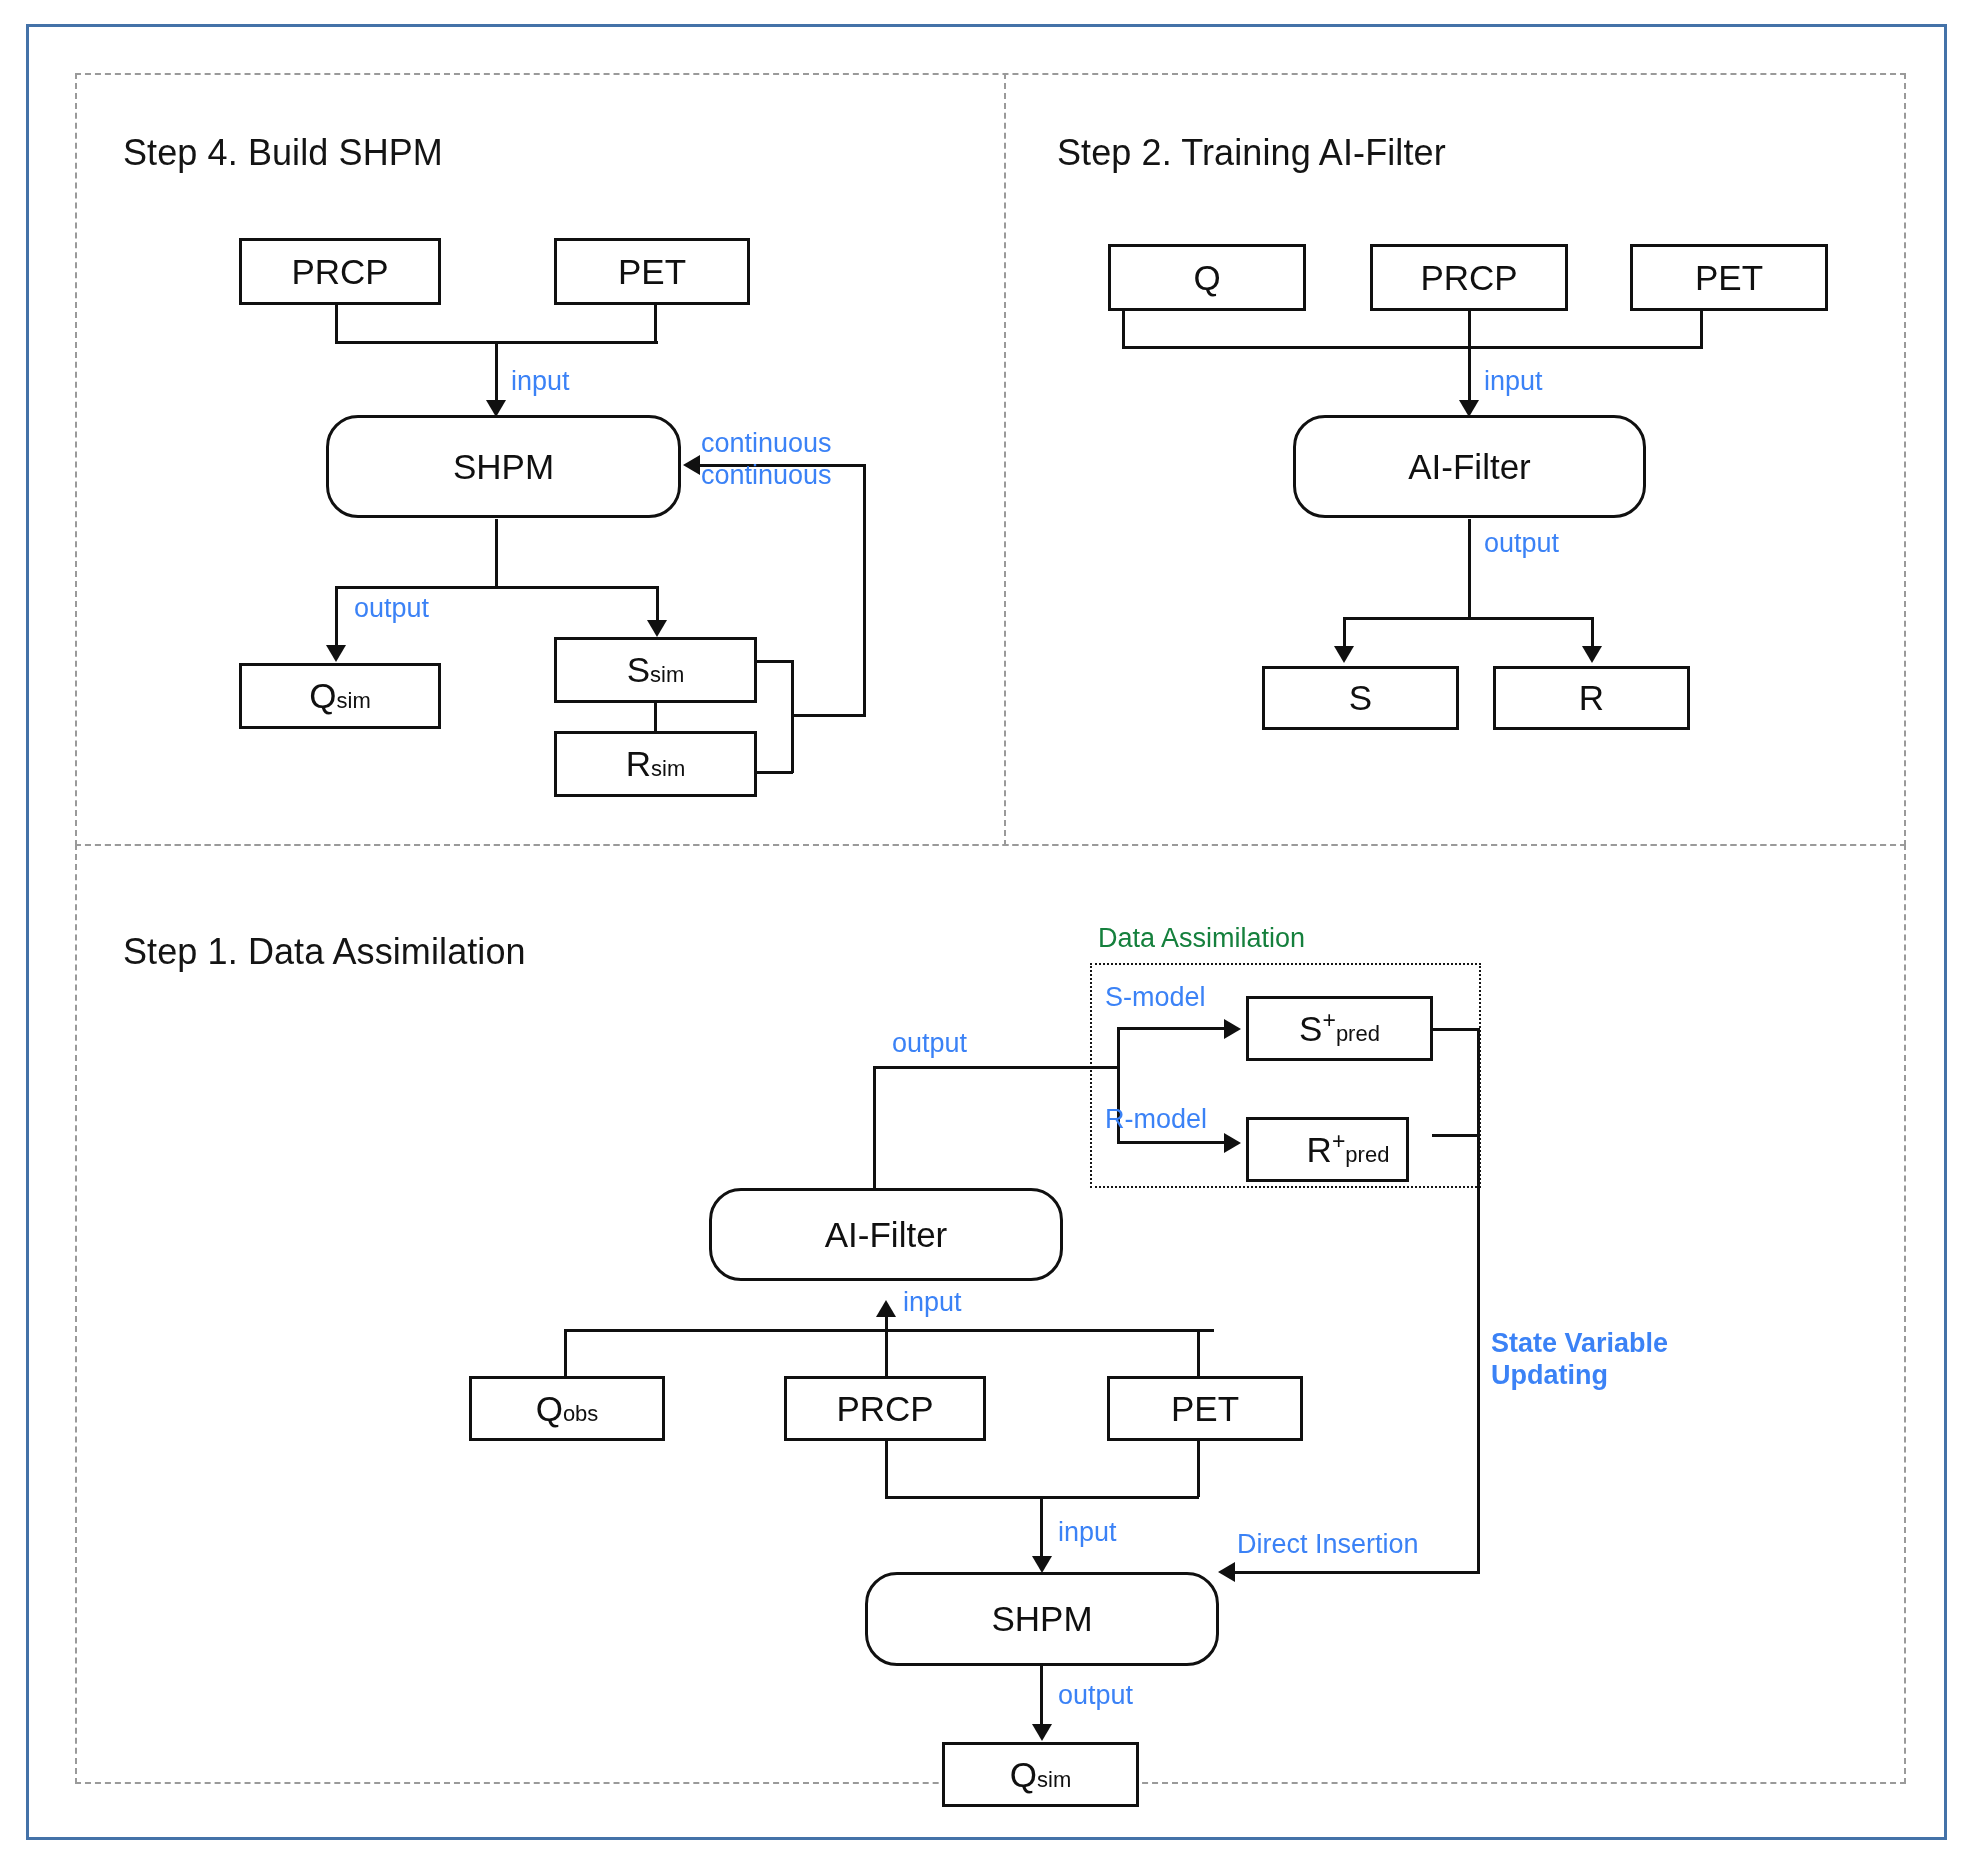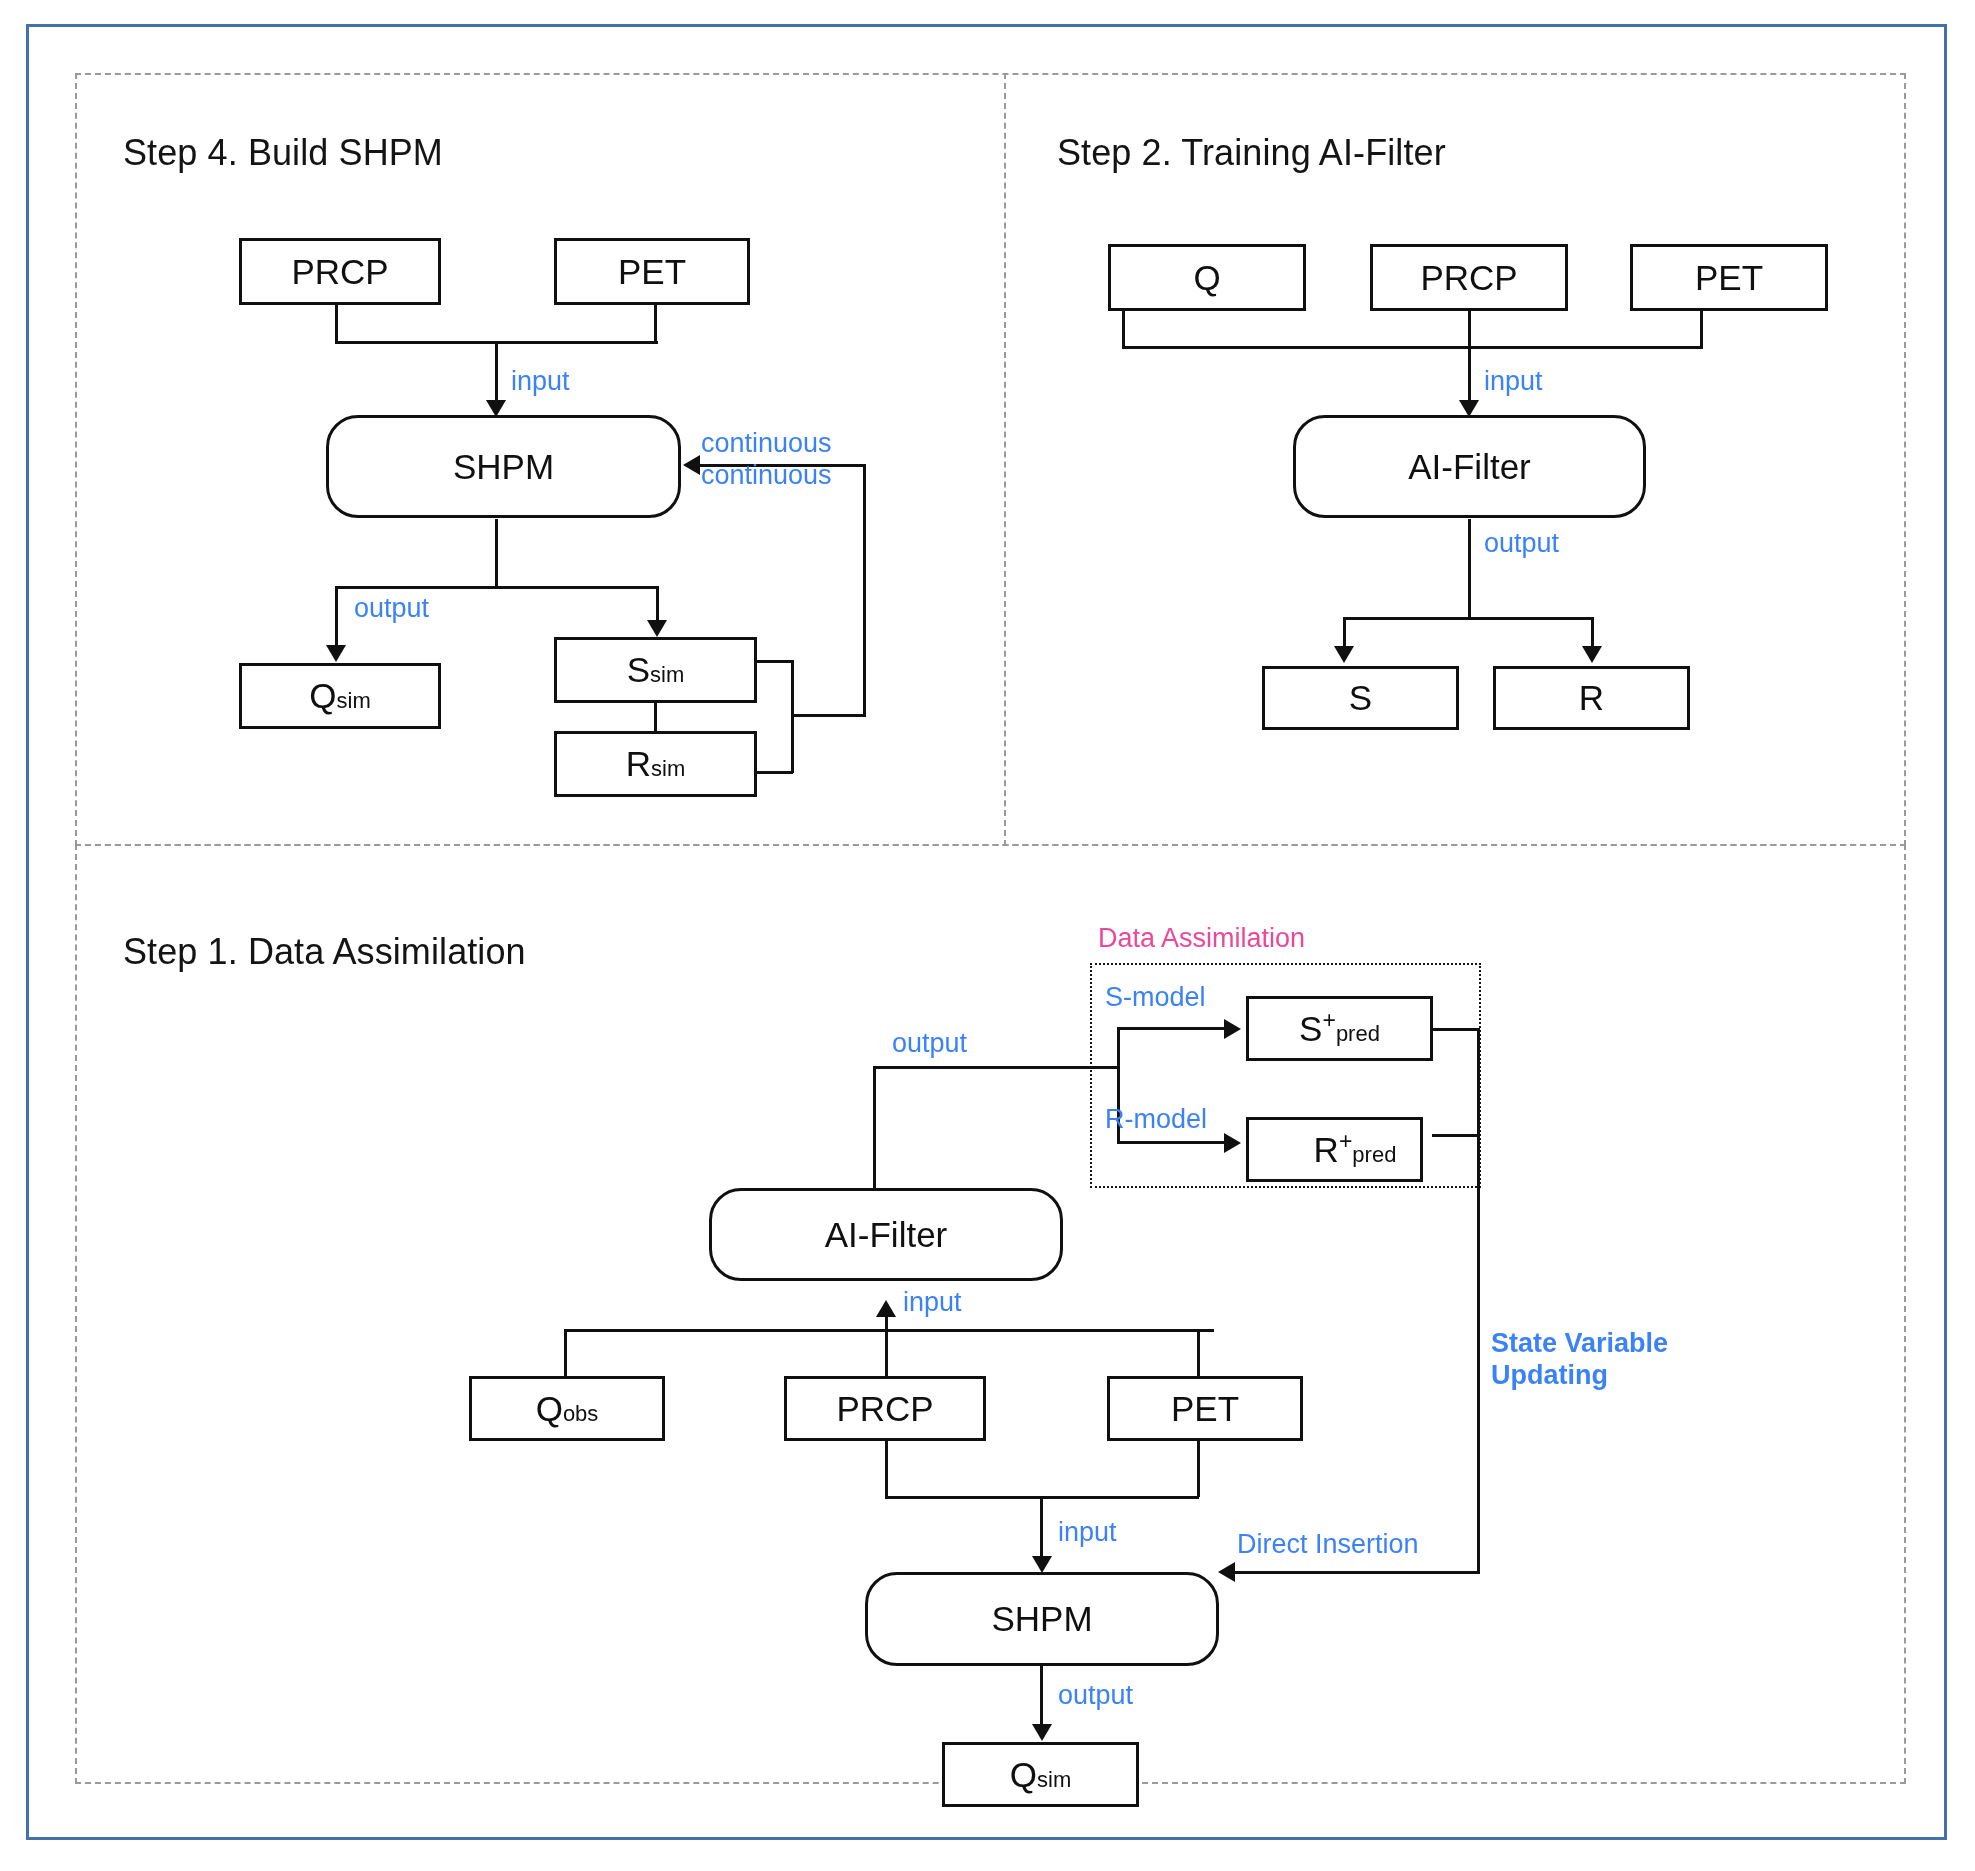--- a/index.html
+++ b/index.html
@@ -111,21 +111,21 @@
   .da-group{
     position:absolute;
     box-sizing:border-box;
     border:2.9px dotted #151515;
     background:transparent;
     z-index:2;
   }
   .da-caption{
     position:absolute;
     font-size:27px;
-    color:#ec4899;
+    color:#15803d;
     white-space:nowrap;
     z-index:7;
   }
 </style>
 </head>
 <body>
 
 <div id="root">
 
   <div class="outer-frame"></div>
@@ -236,21 +236,21 @@
     <span class="lbl">R</span>
   </div>
 
   <div class="da-caption" style="left:1098px;top:923px;">Data Assimilation</div>
   <div class="da-group" style="left:1090px;top:963px;width:391px;height:225px;"></div>
 
   <div class="node" style="left:1246px;top:996px;width:187px;height:65px;">
     <span class="lbl"><span>S</span><span class="sup">+</span><span class="sub">pred</span></span>
   </div>
 
-  <div class="node" style="left:1246px;top:1117px;width:177px;height:65px;padding-left:41px;">
+  <div class="node" style="left:1246px;top:1117px;width:163px;height:65px;padding-left:41px;">
     <span class="lbl"><span>R</span><span class="sup">+</span><span class="sub">pred</span></span>
   </div>
 
   <div class="elabel" style="left:1105px;top:982px;">S-model</div>
   <div class="elabel" style="left:1105px;top:1104px;">R-model</div>
 
   <div class="ln lnv" style="left:873px;top:1066px;height:133px;"></div>
   <div class="ln lnh" style="left:873px;top:1066px;width:247px;"></div>
   <div class="elabel" style="left:892px;top:1028px;">output</div>
 

